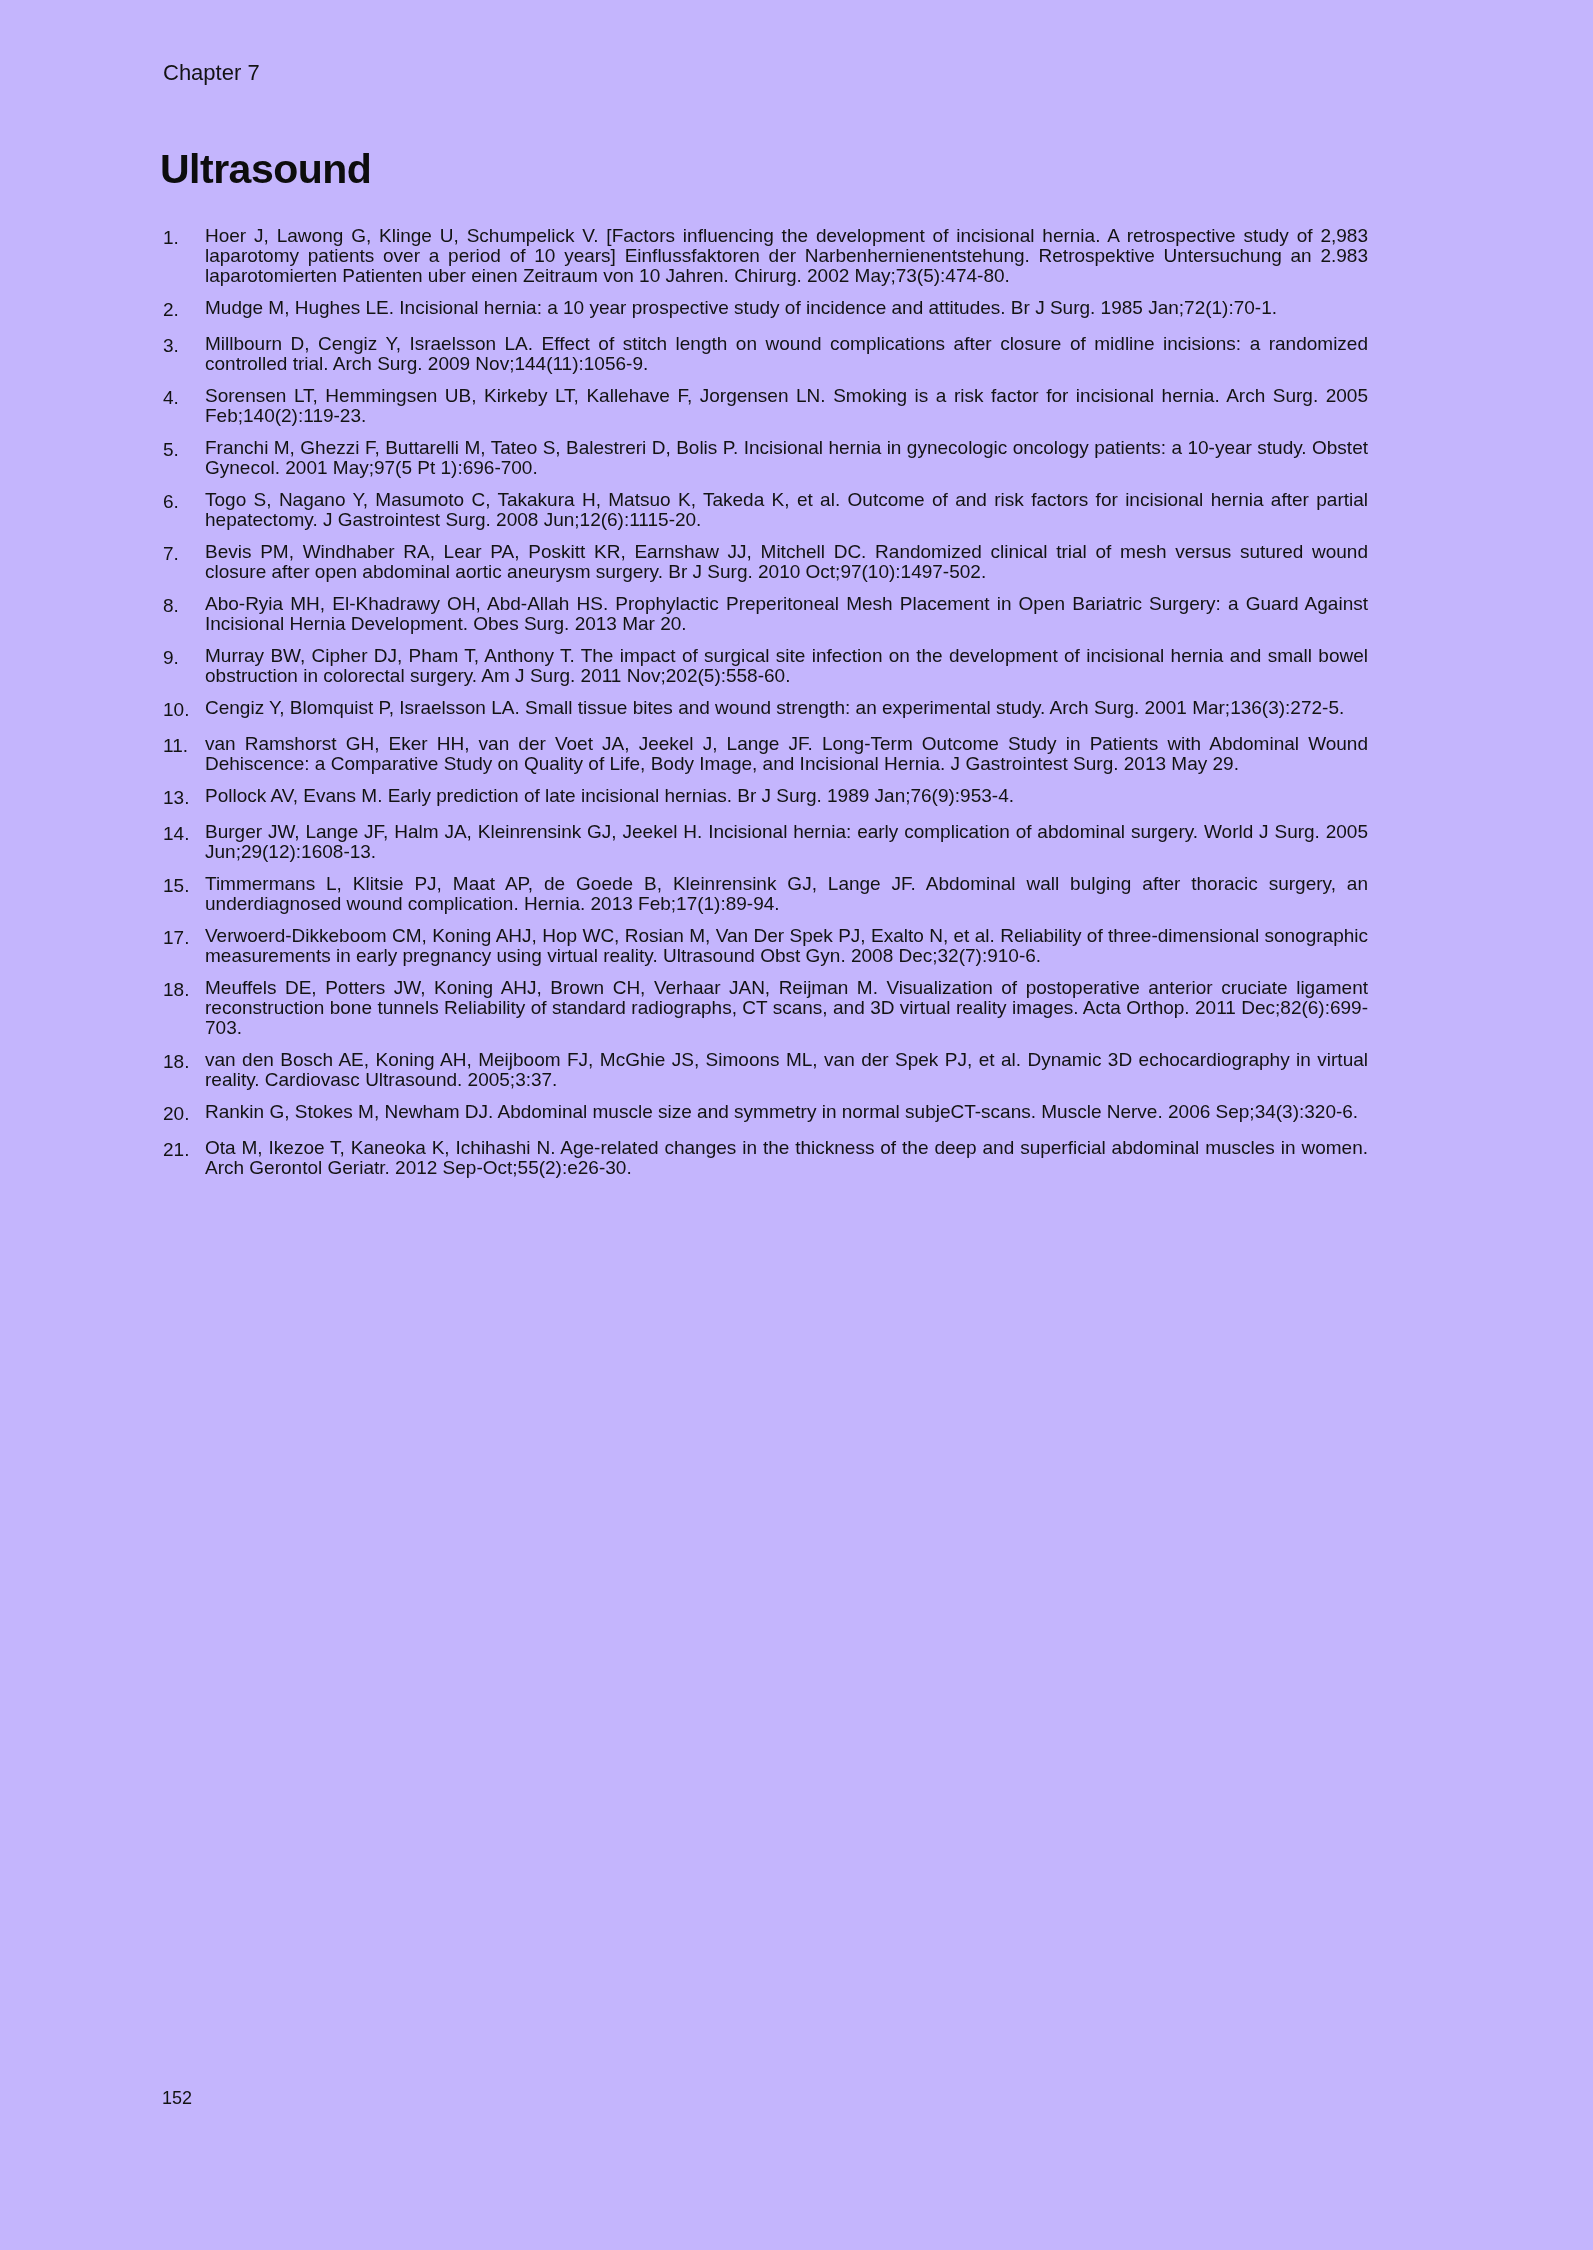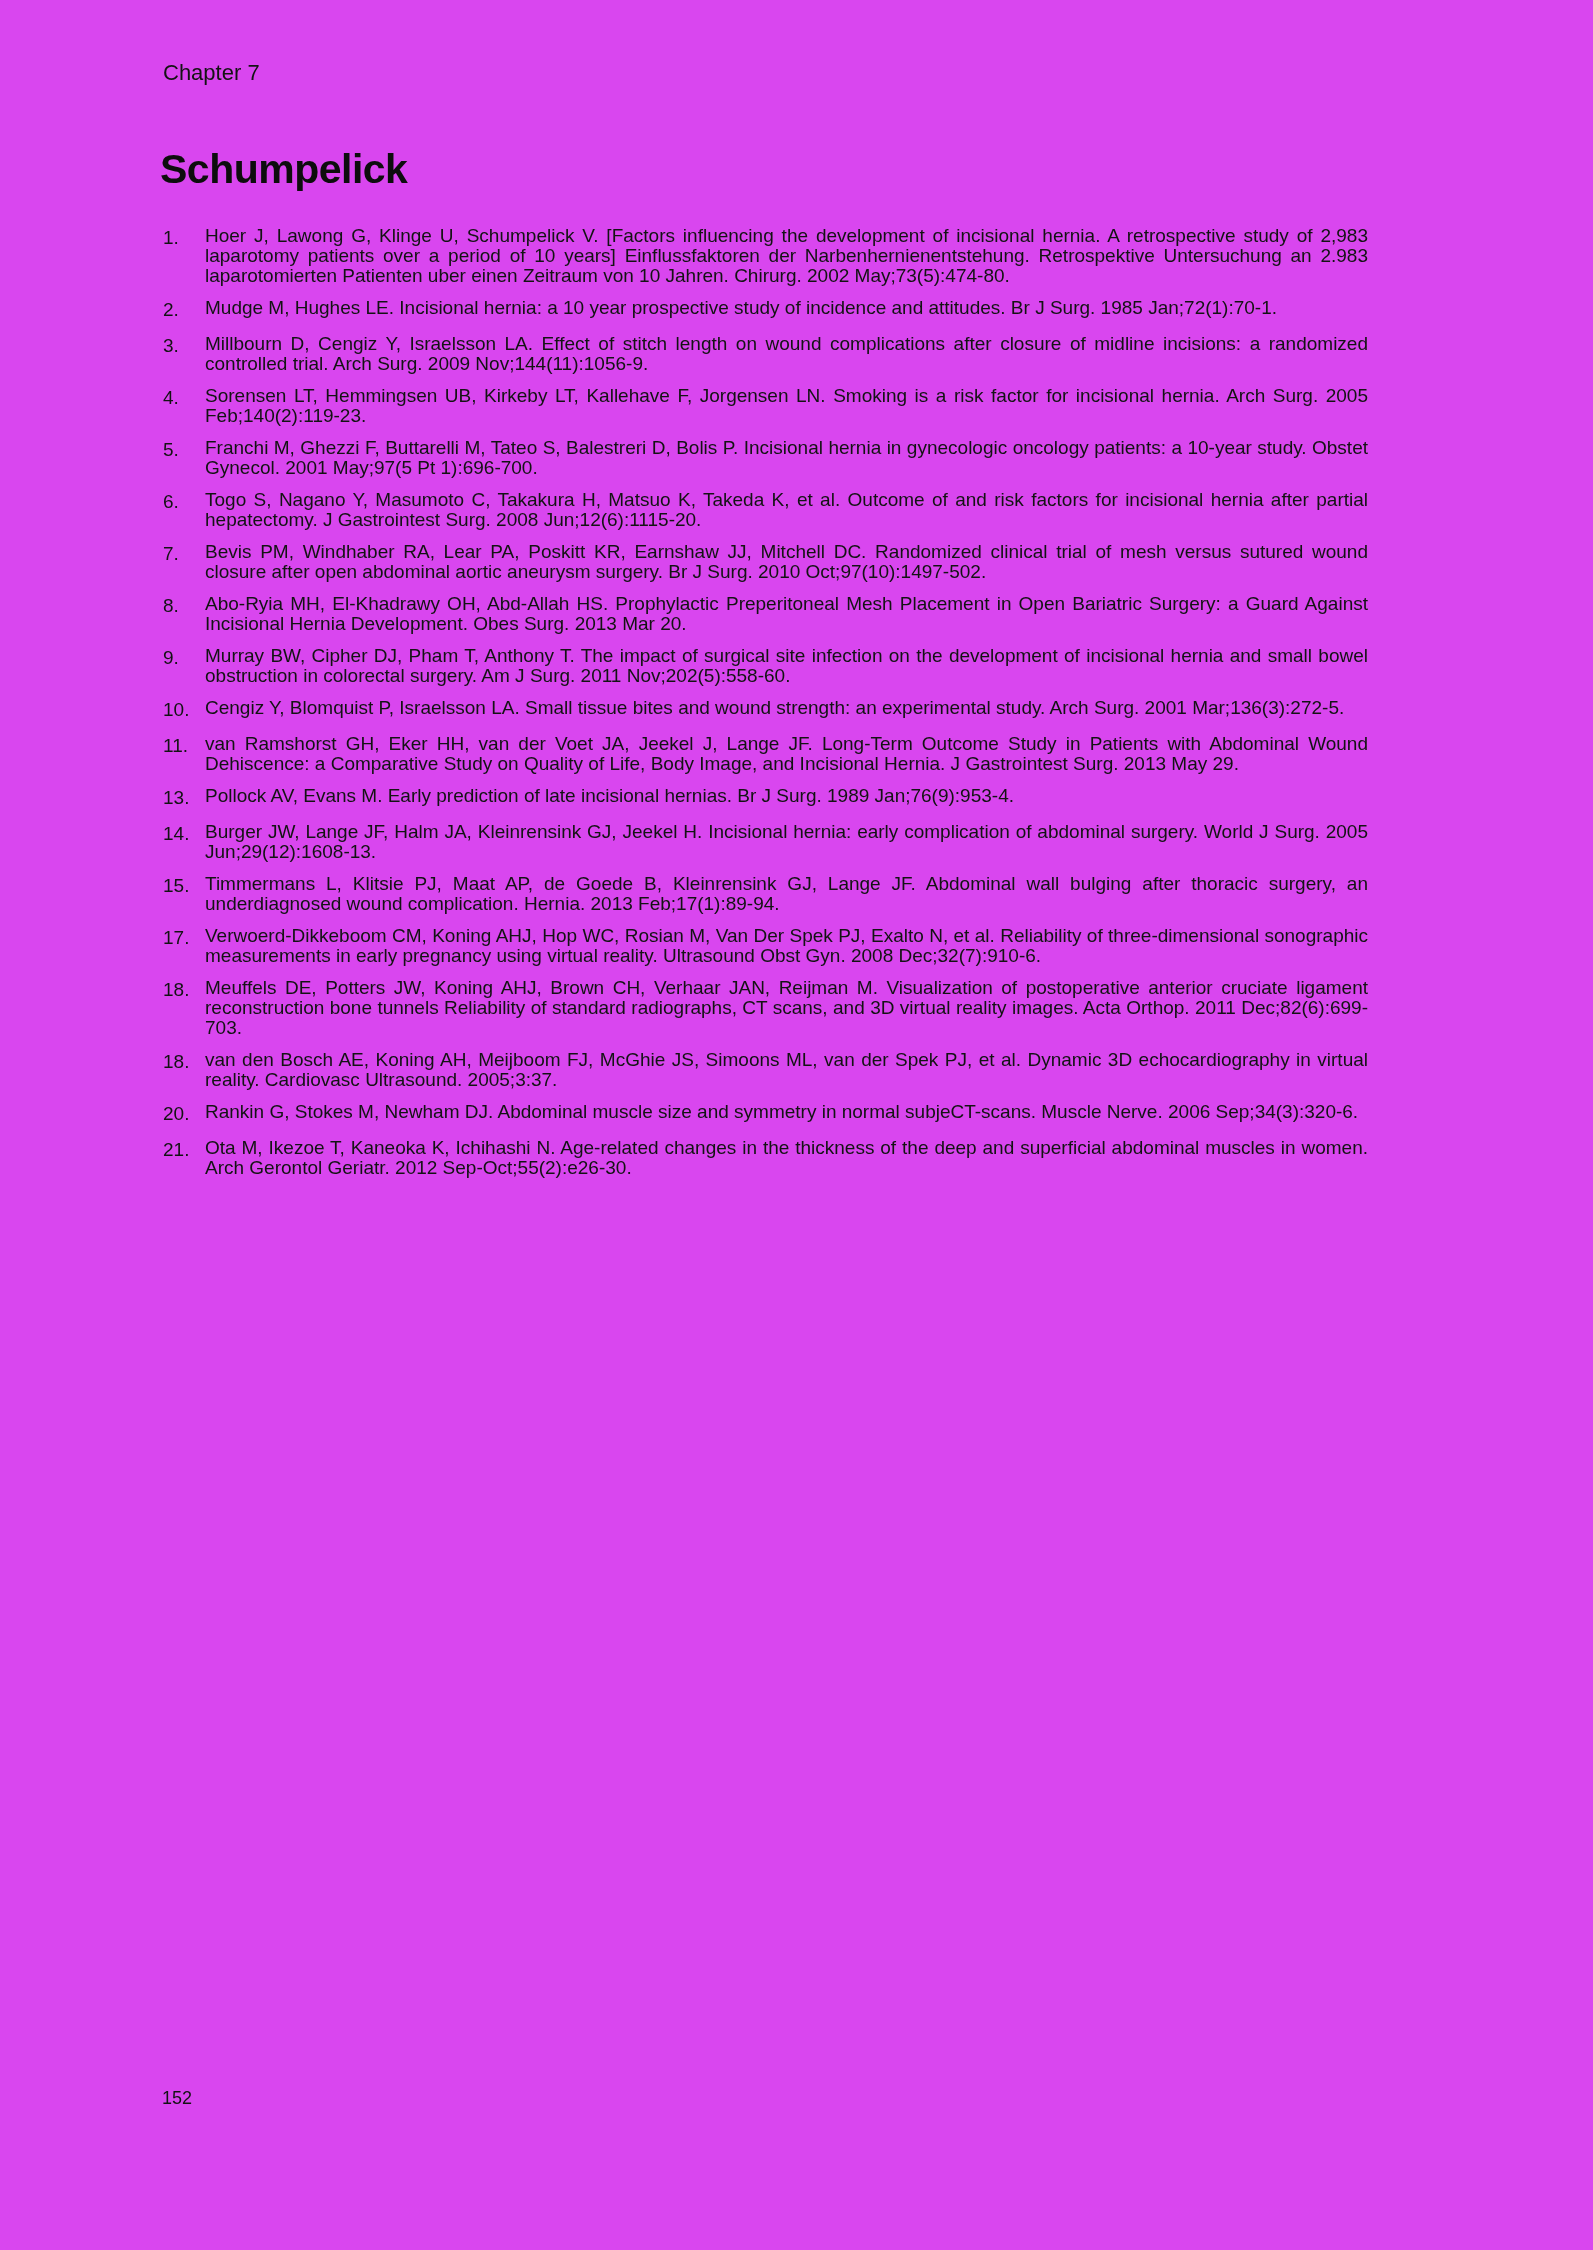--- a/index.html
+++ b/index.html
@@ -9,21 +9,21 @@
     height: 2250px;
     background: #ffffff;
     font-family: "Liberation Sans", sans-serif;
     color: #131313;
     position: relative;
     overflow: hidden;
   }
   .page {
     position: absolute;
     inset: 0;
-    background: #d946ef;
+    background: #c4b5fd;
   }
   .chapter-header {
     position: absolute;
     left: 163px;
     top: 60px;
     font-size: 22px;
     font-weight: 400;
     color: #131313;
   }
   .page-title {
@@ -66,21 +66,21 @@
     font-size: 18px;
     color: #131313;
   }
 </style>
 </head>
 <body>
 
 <div class="page">
   <div class="chapter-header">Chapter 7</div>
 
-  <h1 class="page-title">Schumpelick</h1>
+  <h1 class="page-title">Ultrasound</h1>
 
   <div class="ref-list">
       <div class="ref-item">
         <div class="ref-number">1.</div>
         <div class="ref-text">Hoer J, Lawong G, Klinge U, Schumpelick V. [Factors influencing the development of incisional hernia. A retrospective study of 2,983 laparotomy patients over a period of 10 years] Einflussfaktoren der Narbenhernienentstehung. Retrospektive Untersuchung an 2.983 laparotomierten Patienten uber einen Zeitraum von 10 Jahren. Chirurg. 2002 May;73(5):474-80.</div>
       </div>
       <div class="ref-item">
         <div class="ref-number">2.</div>
         <div class="ref-text">Mudge M, Hughes LE. Incisional hernia: a 10 year prospective study of incidence and attitudes. Br J Surg. 1985 Jan;72(1):70-1.</div>
       </div>

